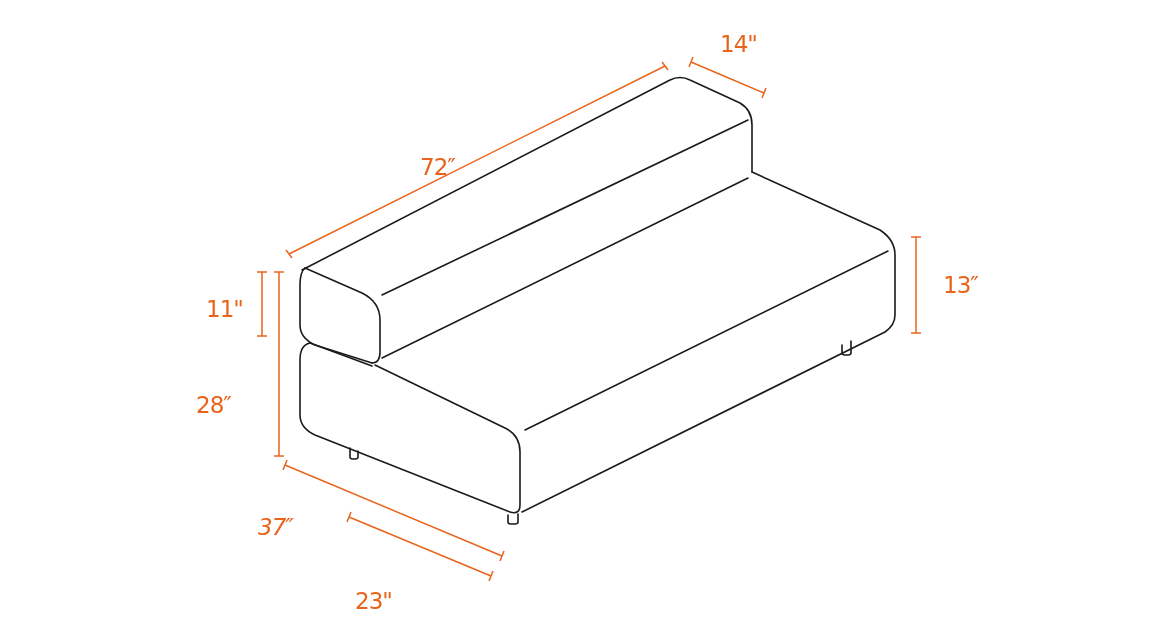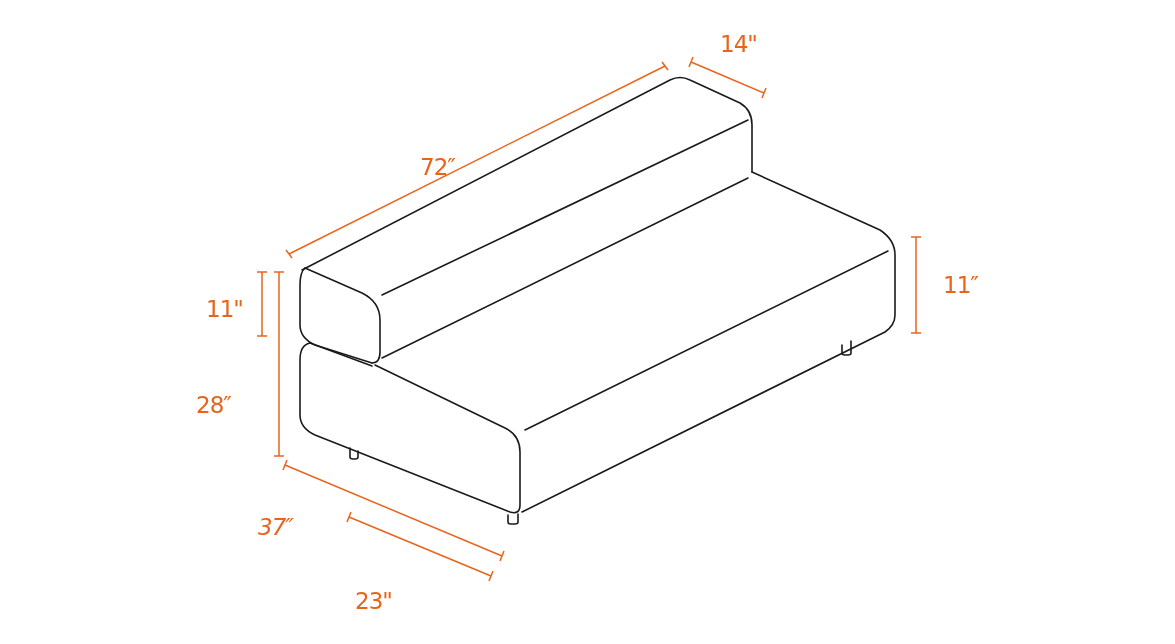--- a/index.html
+++ b/index.html
@@ -86,15 +86,15 @@
       <path d="M351,512 L347,522"></path>
       <path d="M493,571 L489,581"></path>
     </g>
   </g>
 </svg>
 
 <div class="dim-label" style="left:420px; top:118px;margin-top:36px;">72″</div>
 <div class="dim-label" style="left:720px; top:31px;">14"</div>
 <div class="dim-label" style="left:206px; top:296px;">11"</div>
 <div class="dim-label" style="left:196px; top:392px;">28″</div>
-<div class="dim-label" style="left:943px; top:272px;">11″</div>
+<div class="dim-label" style="left:943px; top:272px;">13″</div>
 <div class="dim-label" style="left:258px; top:514px;font-style:italic;">37″</div>
 <div class="dim-label" style="left:355px; top:588px;">23"</div>
 
 </body></html>

